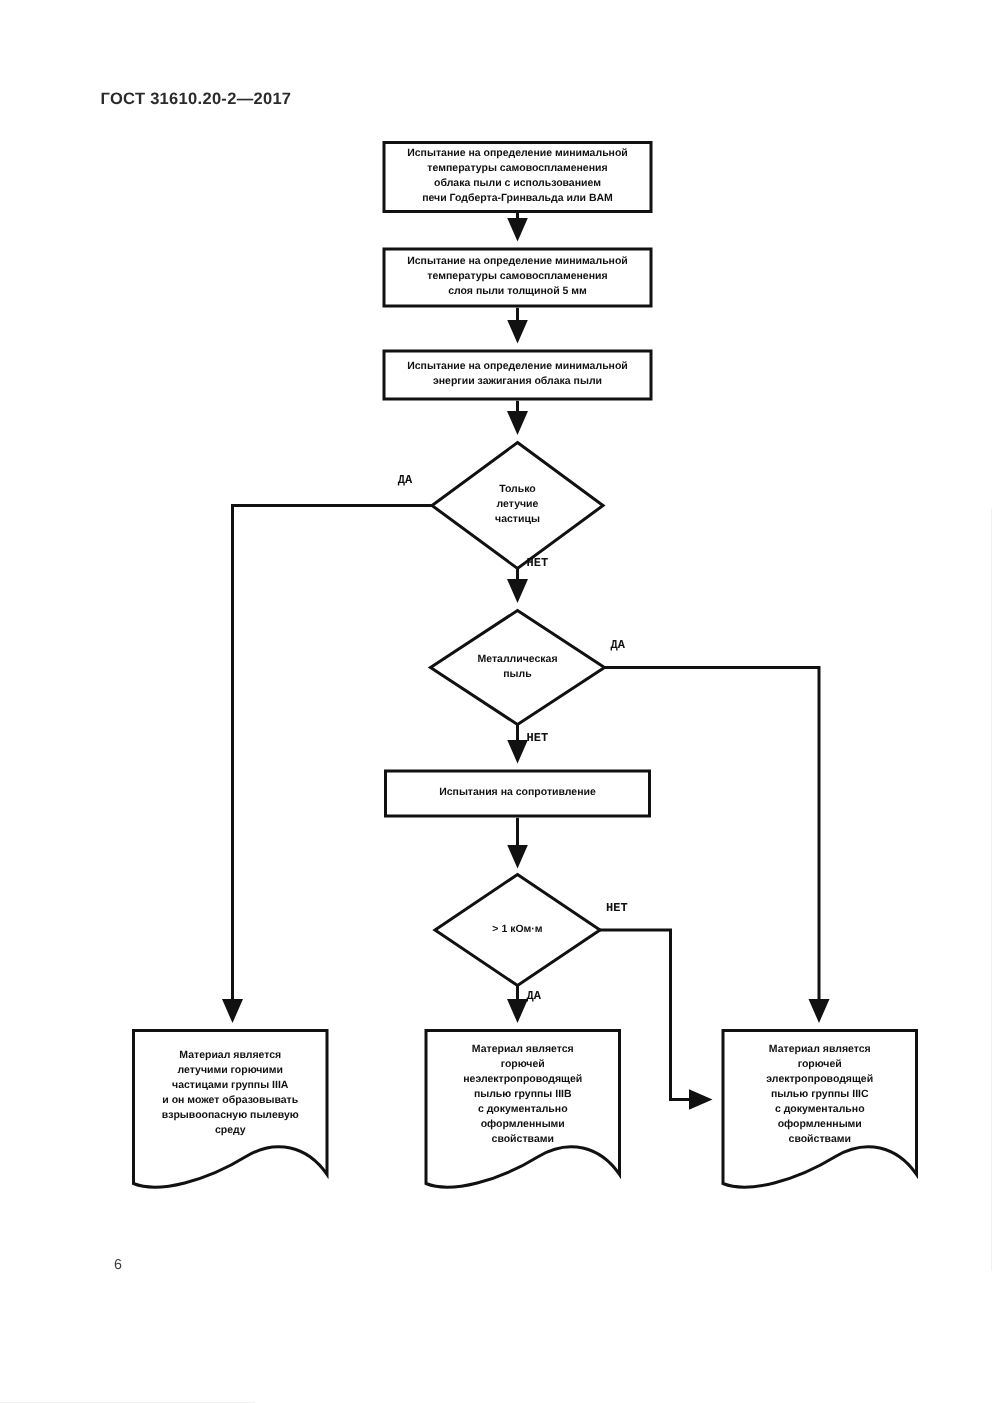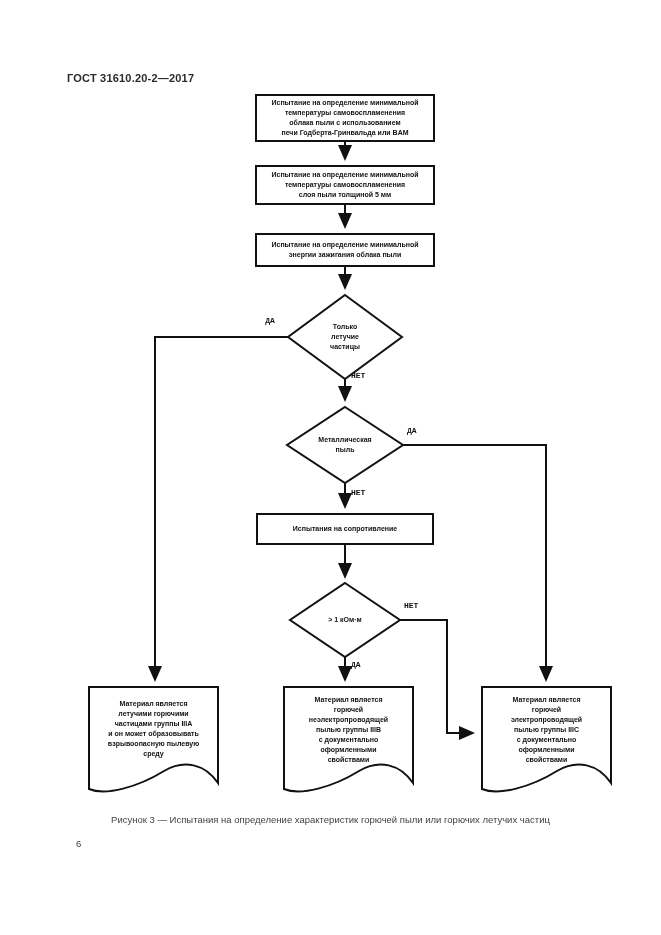--- a/index.html
+++ b/index.html
@@ -2,21 +2,21 @@
 <html><head>
 <meta charset="utf-8">
 <style>
   html,body{margin:0;padding:0;background:#e8e8e8;}
   .page{
     position:relative;width:661px;height:935px;background:#ffffff;
     font-family:"Liberation Sans",sans-serif;color:#1a1a1a;overflow:hidden;
     margin:0 auto;
   }
   .doc-header{
-    position:absolute;left:67px;top:72px;
+    position:absolute;left:67px;top:60px;
     font-size:11px;font-weight:bold;letter-spacing:.2px;color:#2b2b2b;
   }
   .page-number{
     position:absolute;left:76px;top:838px;font-size:9.5px;color:#3a3a3a;
   }
   .caption{
     position:absolute;left:0;right:0;top:814px;text-align:center;
     font-size:9.5px;color:#3f3f3f;
   }
   svg.canvas{position:absolute;left:0;top:0;}
@@ -121,16 +121,15 @@
 оформленными
 свойствами</div>
 
   <div class="blabel ctr" style="left:255px;top:316px;">ДА</div>
   <div class="blabel" style="left:351px;top:371px;">НЕТ</div>
   <div class="blabel" style="left:407px;top:426px;">ДА</div>
   <div class="blabel" style="left:351px;top:488px;">НЕТ</div>
   <div class="blabel" style="left:404px;top:601px;">НЕТ</div>
   <div class="blabel" style="left:351px;top:660px;">ДА</div>
 
-  <div class="caption">Рисунок 3 — Испытания на определение характеристик горючей пыли или горючих летучих частиц</div>
   <div class="page-number">6</div>
 
 </div>
 
 </body></html>

